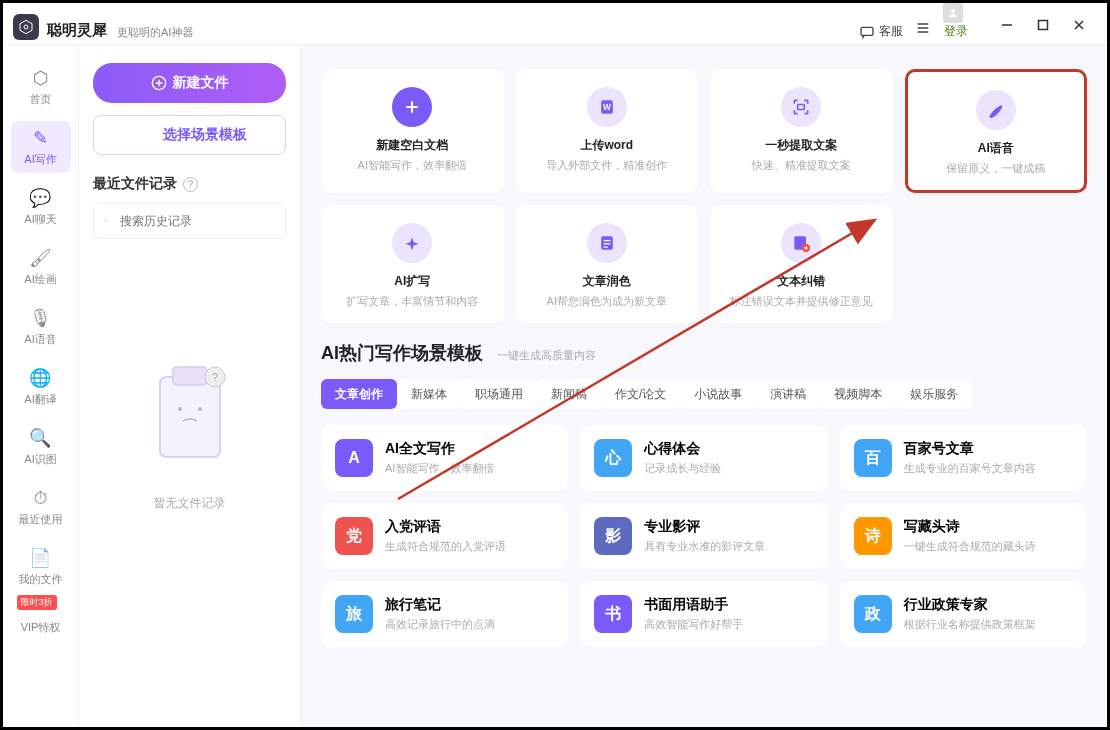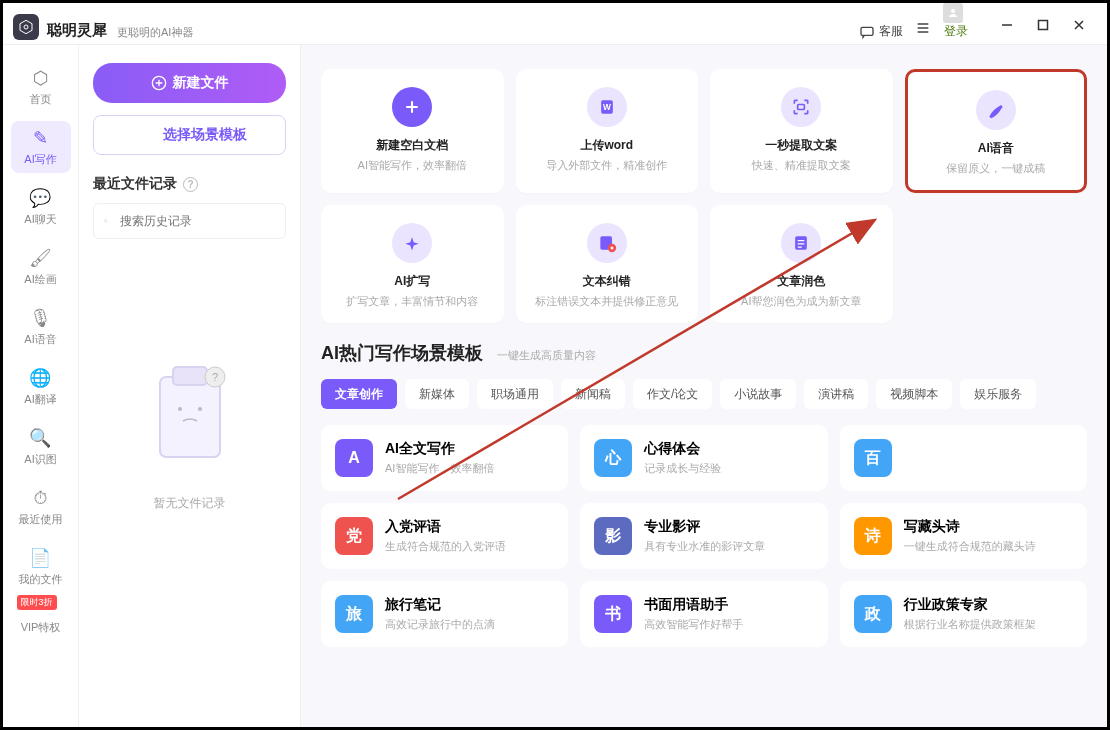--- a/index.html
+++ b/index.html
@@ -53,21 +53,21 @@
 .card .cicon { width: 40px; height: 40px; border-radius: 50%; background: #ebe4fe; display: flex; align-items: center; justify-content: center; margin-bottom: 10px; }
 .card .cicon.solid { background: #7a5af8; }
 .card .cicon svg { width: 20px; height: 20px; }
 .card .ctitle { font-size: 12px; font-weight: 700; color: #222; margin-bottom: 4px; }
 .card .cdesc { font-size: 11px; color: #aaa; }
 
 .section-head { display: flex; align-items: baseline; margin: 18px 0 14px; }
 .section-head .title { font-size: 18px; font-weight: 800; color: #222; margin-right: 14px; }
 .section-head .sub { font-size: 11px; color: #aaa; }
 
-.tabs { display: flex; gap: 8px; margin-bottom: 16px; flex-wrap: wrap; }
+.tabs { display: flex; gap: 0; margin-bottom: 16px; flex-wrap: wrap; }
 .tab { height: 30px; padding: 0 14px; background: #fff; border-radius: 6px; font-size: 12px; color: #555; display: flex; align-items: center; cursor: pointer; }
 .tab.active { background: #7a5af8; color: #fff; font-weight: 600; }
 
 .template-grid { display: grid; grid-template-columns: repeat(3, 1fr); gap: 12px; }
 .tcard { background: #fff; border-radius: 10px; padding: 14px; display: flex; align-items: center; cursor: pointer; }
 .tcard .ticon { width: 38px; height: 38px; border-radius: 8px; margin-right: 12px; display: flex; align-items: center; justify-content: center; font-size: 16px; color: #fff; font-weight: 700; flex-shrink: 0; }
 .tcard .tbody { display: flex; flex-direction: column; }
 .tcard .ttitle { font-size: 14px; font-weight: 700; color: #000000; margin-bottom: 3px; }
 .tcard .tdesc { font-size: 11px; color: #aaa; }
 
@@ -259,37 +259,37 @@
             <svg viewBox="0 0 24 24" fill="#7a5af8">
               <path d="M5 3l2 6 6 2-6 2-2 6-2-6-6-2 6-2z" transform="translate(7,2)"></path>
             </svg>
           </div>
           <div class="ctitle">AI扩写</div>
           <div class="cdesc">扩写文章，丰富情节和内容</div>
         </div>
         <div class="card">
           <div class="cicon">
             <svg viewBox="0 0 24 24" fill="#7a5af8">
+              <rect x="5" y="4" width="14" height="16" rx="2"></rect>
+              <path d="M8 9h8M8 13h8M8 17h5" stroke="#fff" stroke-width="1.5"></path>
+            </svg>
+          </div>
+          <div class="ctitle">文章润色</div>
+          <div class="cdesc">AI帮您润色为成为新文章</div>
+        </div>
+        <div class="card">
+          <div class="cicon">
+            <svg viewBox="0 0 24 24" fill="#7a5af8">
               <rect x="4" y="4" width="14" height="16" rx="2"></rect>
               <circle cx="18" cy="18" r="5" fill="#ef5350"></circle>
               <path d="M16 18l2-2 2 2-2 2z" fill="#fff"></path>
             </svg>
           </div>
           <div class="ctitle">文本纠错</div>
           <div class="cdesc">标注错误文本并提供修正意见</div>
-        </div>
-        <div class="card">
-          <div class="cicon">
-            <svg viewBox="0 0 24 24" fill="#7a5af8">
-              <rect x="5" y="4" width="14" height="16" rx="2"></rect>
-              <path d="M8 9h8M8 13h8M8 17h5" stroke="#fff" stroke-width="1.5"></path>
-            </svg>
-          </div>
-          <div class="ctitle">文章润色</div>
-          <div class="cdesc">AI帮您润色为成为新文章</div>
         </div>
       </div>
 
     <div class="section-head">
       <div class="title">AI热门写作场景模板</div>
       <div class="sub">一键生成高质量内容</div>
     </div>
 
     <div class="tabs" id="tabs">
         <div class="tab active">文章创作</div>
@@ -313,20 +313,24 @@
         </div>
         <div class="tcard">
           <div class="ticon ic-blue">心</div>
           <div class="tbody">
             <div class="ttitle">心得体会</div>
             <div class="tdesc">记录成长与经验</div>
           </div>
         </div>
         <div class="tcard">
           <div class="ticon ic-blue">百</div>
+          <div class="tbody">
+            <div class="ttitle">百家号文章</div>
+            <div class="tdesc">生成专业的百家号文章内容</div>
+          </div>
         </div>
         <div class="tcard">
           <div class="ticon ic-red">党</div>
           <div class="tbody">
             <div class="ttitle">入党评语</div>
             <div class="tdesc">生成符合规范的入党评语</div>
           </div>
         </div>
         <div class="tcard">
           <div class="ticon ic-indigo">影</div>

